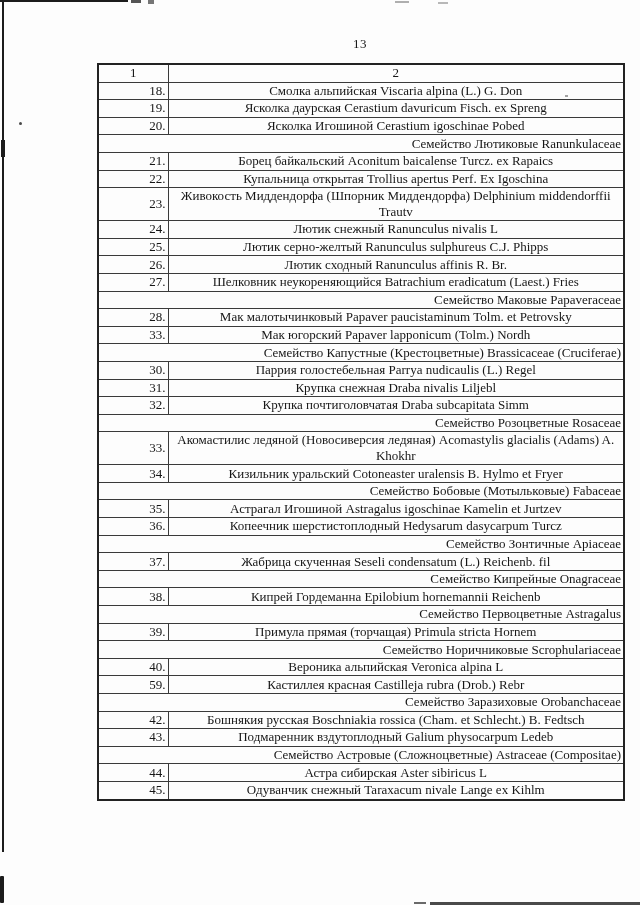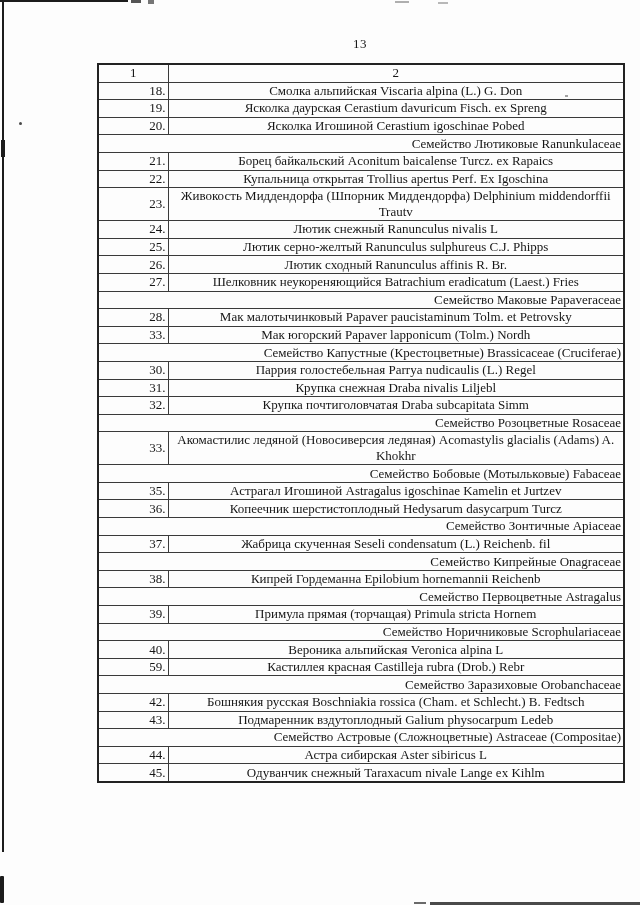--- a/index.html
+++ b/index.html
@@ -145,20 +145,24 @@
           <td class="name">Крупка почтиголовчатая Draba subcapitata Simm</td>
         </tr>
         <tr>
           <td colspan="2" class="family">Семейство Розоцветные Rosaceae</td>
         </tr>
         <tr>
           <td class="num">33.</td>
           <td class="name">Акомастилис ледяной (Новосиверсия ледяная) Acomastylis glacialis (Adams) A. Khokhr</td>
         </tr>
         <tr>
+          <td class="num">34.</td>
+          <td class="name">Кизильник уральский Cotoneaster uralensis B. Hylmo et Fryer</td>
+        </tr>
+        <tr>
           <td colspan="2" class="family">Семейство Бобовые (Мотыльковые) Fabaceae</td>
         </tr>
         <tr>
           <td class="num">35.</td>
           <td class="name">Астрагал Игошиной Astragalus igoschinae Kamelin et Jurtzev</td>
         </tr>
         <tr>
           <td class="num">36.</td>
           <td class="name">Копеечник шерстистоплодный Hedysarum dasycarpum Turcz</td>
         </tr>

